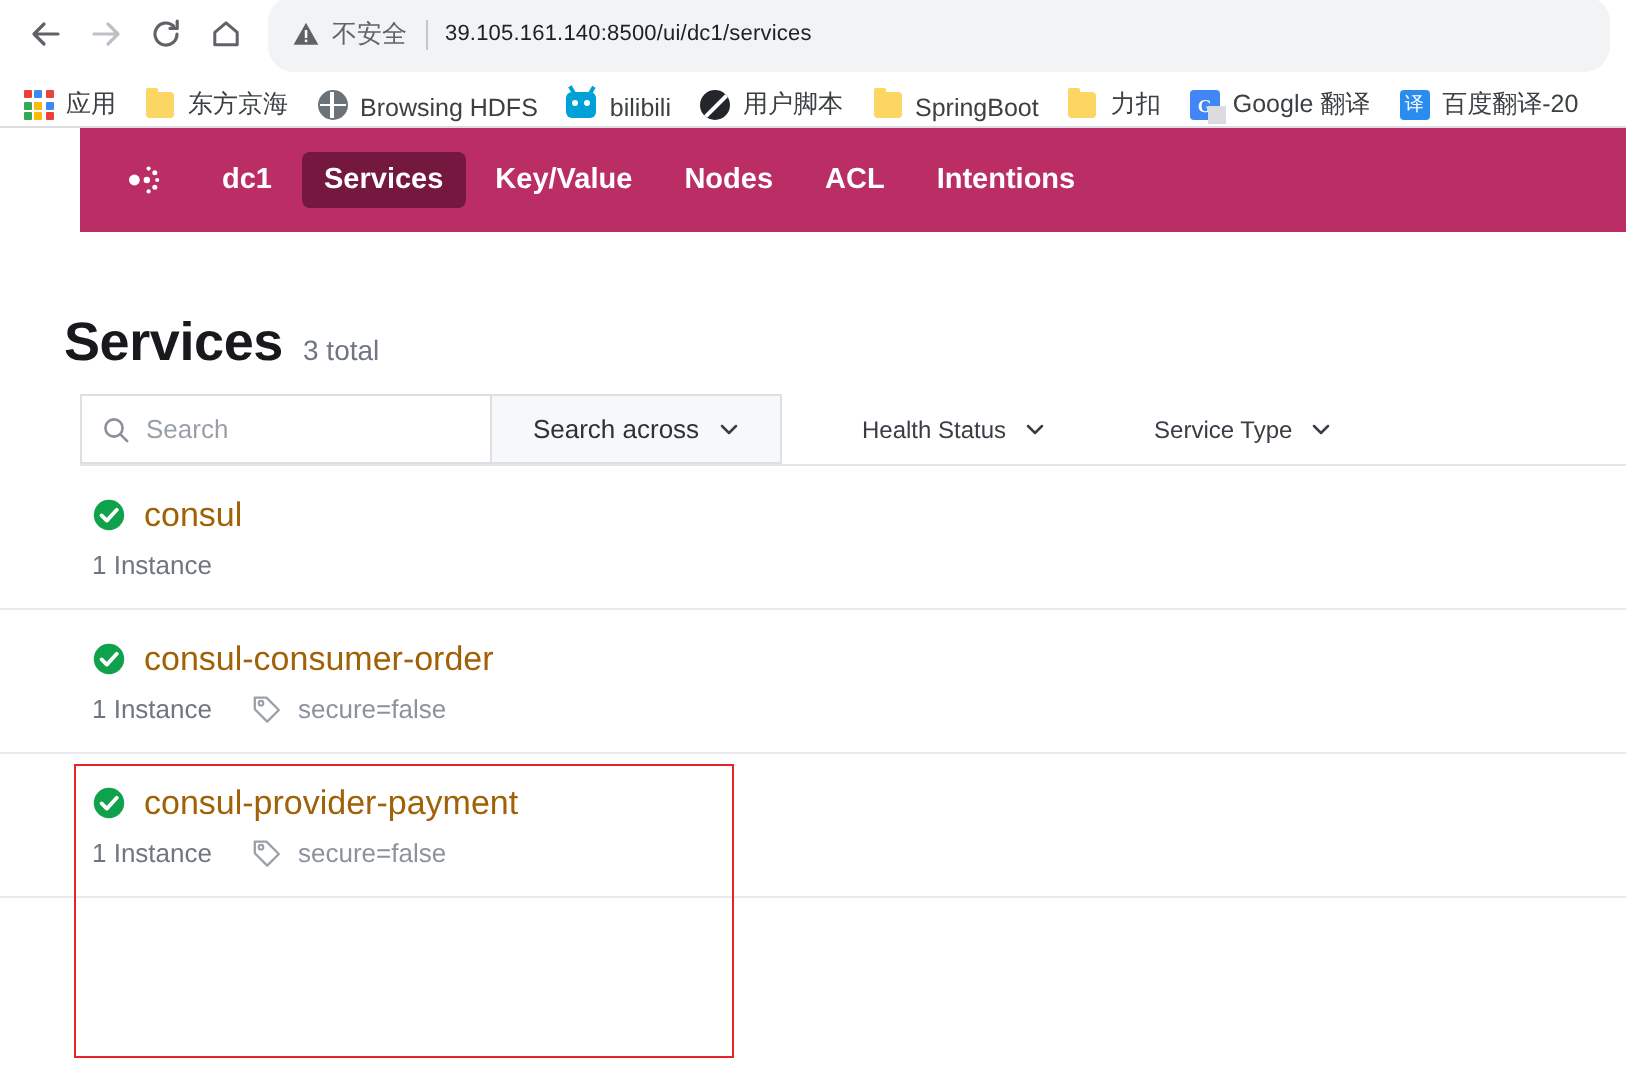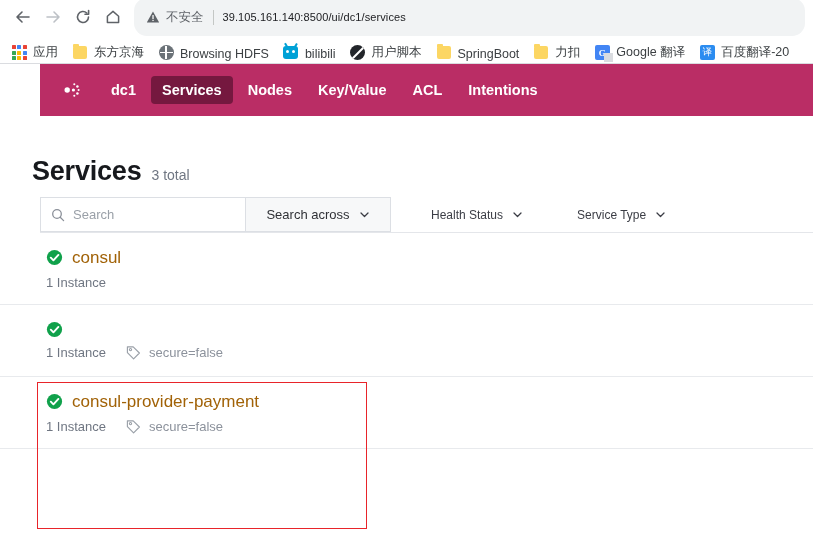--- a/index.html
+++ b/index.html
@@ -486,22 +486,22 @@
         <circle cx="27.4" cy="13.4" r="1.25" fill="#ffffff"></circle>
         <circle cx="27.4" cy="20.6" r="1.25" fill="#ffffff"></circle>
         <circle cx="24.3" cy="11.3" r="1.05" fill="#ffffff"></circle>
         <circle cx="24.3" cy="22.7" r="1.05" fill="#ffffff"></circle>
         <circle cx="28.6" cy="17" r="1.05" fill="#ffffff"></circle>
       </svg>
     </span>
 
     <span class="consul-nav-item">dc1</span>
     <span class="consul-nav-item active" style="background: rgb(117, 24, 63);">Services</span>
+    <span class="consul-nav-item">Key/Value</span>
     <span class="consul-nav-item">Nodes</span>
-    <span class="consul-nav-item">Key/Value</span>
     <span class="consul-nav-item">ACL</span>
     <span class="consul-nav-item">Intentions</span>
   </div>
 
   <div class="page-body">
 
     <div class="page-title-row">
       <span class="page-title">Services</span>
       <span class="page-total">3 total</span>
     </div>
@@ -563,20 +563,21 @@
       </div>
 
       <div class="service-row">
         <div class="svc-name-line">
           <span class="health-ico">
             <svg width="17" height="17" viewBox="0 0 17 17">
               <circle cx="8.5" cy="8.5" r="7.6" fill="#10a14b"></circle>
               <path d="M4.8 8.7l2.6 2.6 5-5.4" fill="none" stroke="#ffffff" stroke-width="1.9" stroke-linecap="round" stroke-linejoin="round"></path>
             </svg>
           </span>
+          <span class="svc-name">consul-consumer-order</span>
         </div>
         <div class="svc-meta">
           <span class="svc-instance">1 Instance</span>
           <span class="tag-ico">
             <svg width="15" height="15" viewBox="0 0 15 15">
               <path d="M1.4 7.6V1.8h5.8l6.2 6.2-5.8 5.8z" fill="none" stroke="#9aa0a8" stroke-width="1.15" stroke-linejoin="round"></path>
               <circle cx="4.5" cy="4.6" r="1.15" fill="none" stroke="#9aa0a8" stroke-width="1.05"></circle>
             </svg>
           </span>
           <span class="svc-tag">secure=false</span>

